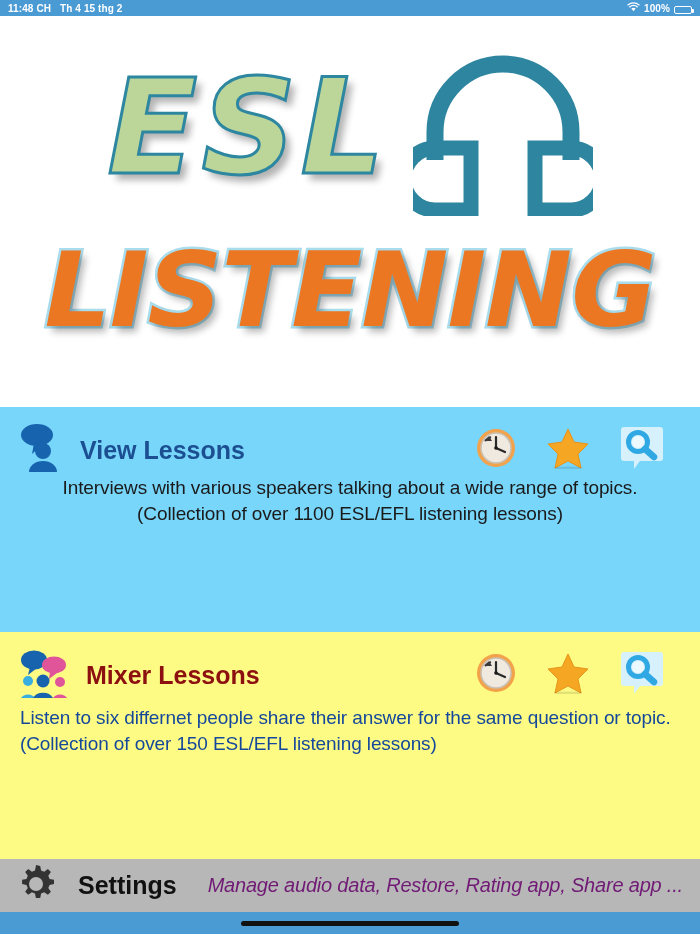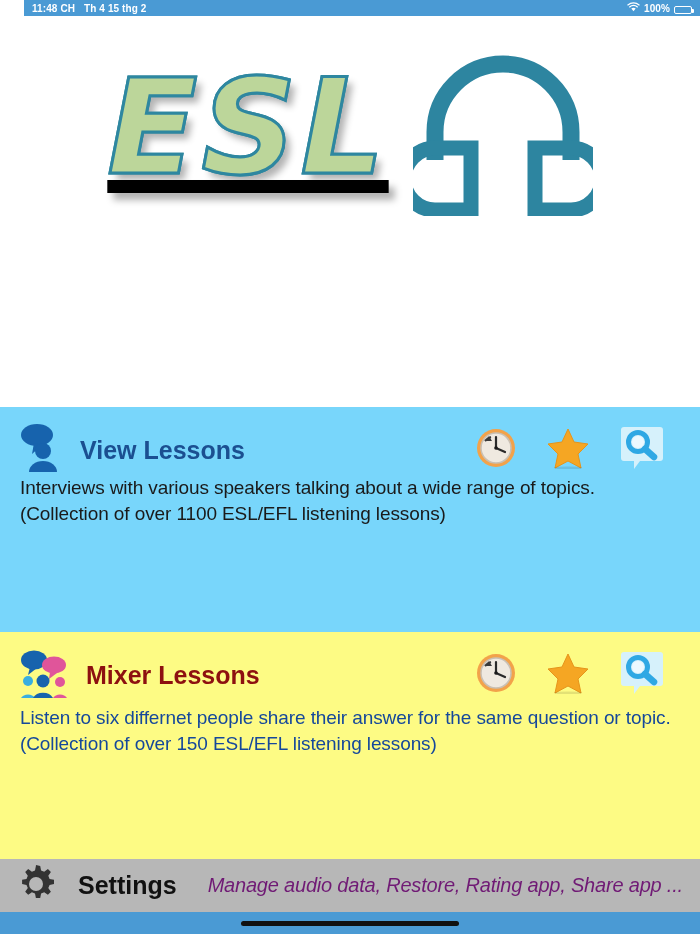--- a/index.html
+++ b/index.html
@@ -16,21 +16,20 @@
     height:16px;
     background:#4a9ad4;
     display:flex;
     align-items:center;
     justify-content:space-between;
     padding:0 8px;
     color:#ffffff;
     font-size:10px;
     font-weight:bold;
     letter-spacing:.1px;
-    margin-left:24px;
   }
   #status-left{ display:flex; align-items:center; gap:9px; }
   #status-right{ display:flex; align-items:flex-end; gap:4px; }
   .wifi-glyph{ font-size:10px; line-height:1; }
   .battery{
     width:18px;height:8px;border:1px solid #fff;border-radius:2px;
     position:relative;padding:1px;
   }
   .battery::after{
     content:"";position:absolute;right:-3px;top:2px;width:2px;height:4px;
@@ -44,21 +43,20 @@
     background:#ffffff;
     position:relative;
   }
   #logo-row{
     position:absolute;
     top:24px; left:0; right:0;
     display:flex;
     align-items:center;
     justify-content:center;
     gap:24px;
-    text-decoration:underline;
   }
   #esl-word{
     font-family:"DejaVu Sans", sans-serif;
     font-size:132px;
     font-weight:bold;
     font-style:italic;
     letter-spacing:4px;
     color:#bcd69a;
     -webkit-text-stroke:3px #2e87a0;
     text-shadow:6px 7px 7px rgba(0,0,0,.30);
@@ -116,21 +114,21 @@
     padding-right:16px;
   }
 
   .section-desc{
     font-size:19px;
     line-height:26px;
     letter-spacing:-0.1px;
     margin-top:4px;
     white-space:pre-line;
   }
-  #view-lessons-desc{ color:#1a1a1a; }
+  #view-lessons-desc{ color:#1a1a1a;text-align:center; }
   #mixer-lessons-desc{ color:#15489b; margin-top:9px; }
 
   
   #settings-bar{
     position:absolute;
     left:0; right:0;
     top:859px;
     height:53px;
     background:#b7b7b7;
     display:flex;
@@ -194,20 +192,23 @@
 <div id="logo-area">
   <div id="logo-row">
     <div id="esl-word">ESL</div>
     <div id="headphones-icon">
       <svg width="180" height="172" viewBox="0 0 180 172" aria-hidden="true">
         <path d="M22 116 V88 a68 68 0 0 1 136 0 v28" stroke="#2d85a0" stroke-width="17" fill="none" stroke-linecap="butt"></path>
         <path d="M22 104 h36 v62 H22 a31 31 0 0 1 0 -62 Z" stroke="#2d85a0" stroke-width="15" fill="none" stroke-linejoin="miter"></path>
         <path d="M158 104 h-36 v62 h36 a31 31 0 0 0 0 -62 Z" stroke="#2d85a0" stroke-width="15" fill="none" stroke-linejoin="miter"></path>
       </svg>
     </div>
+  </div>
+  <div id="listening-word">
+    <span class="outer">LISTENING</span>
   </div>
 </div>
 
 <div id="view-lessons-section" class="section">
   <div class="section-header">
     <span>
       <svg width="42" height="48" viewBox="0 0 42 48" aria-hidden="true">
         <ellipse cx="17" cy="11" rx="16" ry="11" fill="#1763ad"></ellipse>
         <path d="M14 19 L12 30 L22 21 Z" fill="#1763ad"></path>
         <circle cx="23" cy="27" r="8" fill="#1763ad"></circle>

